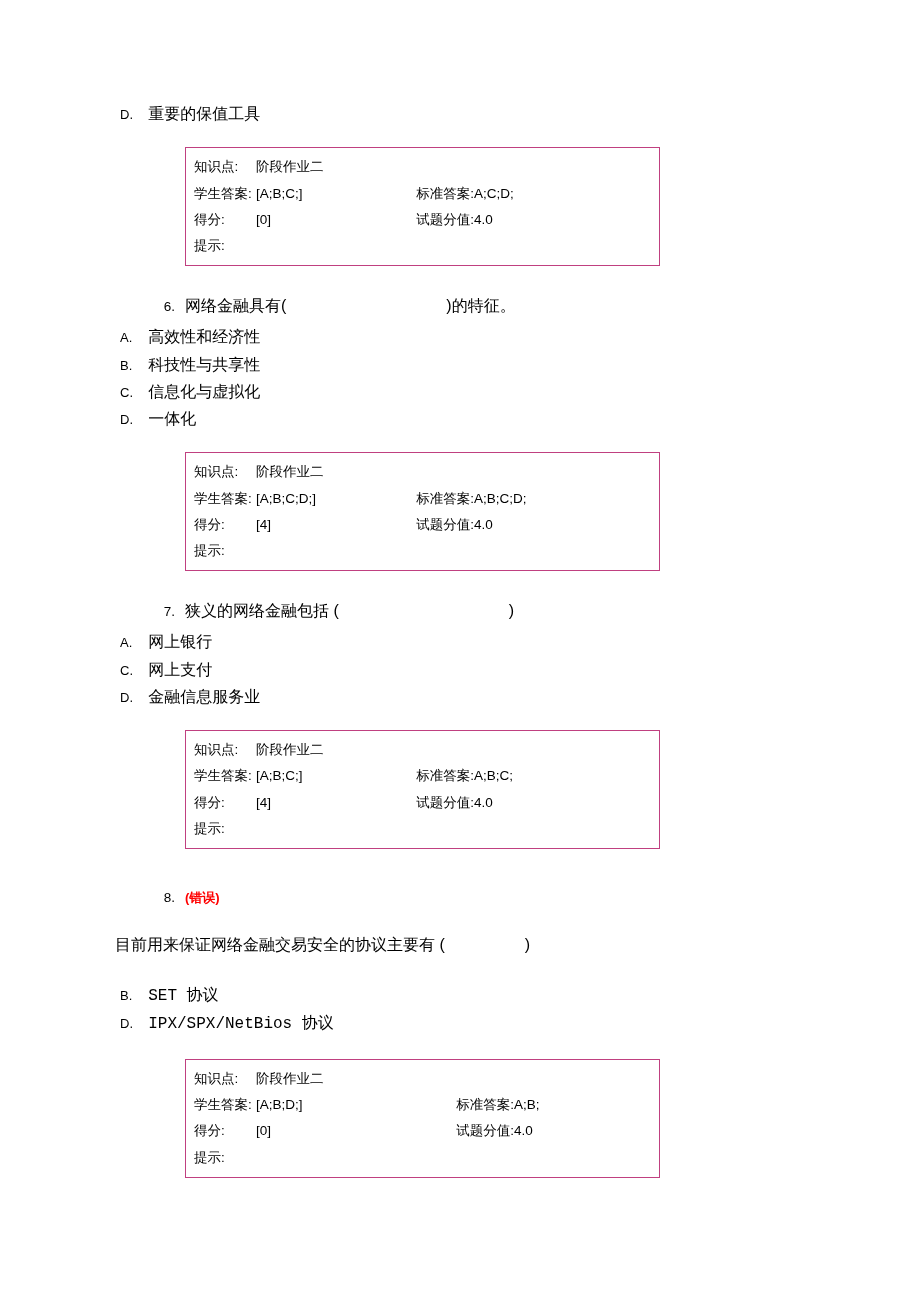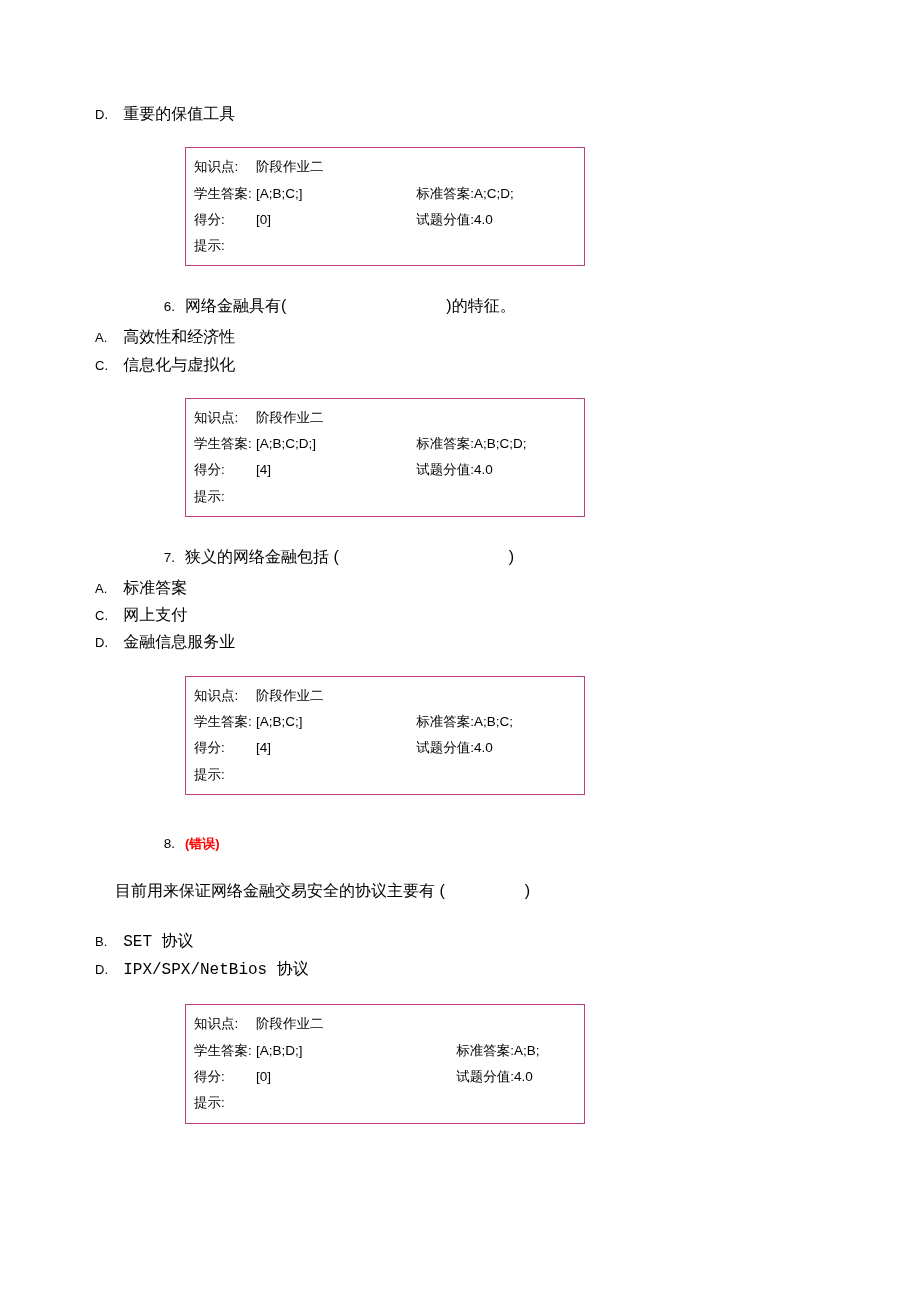--- a/index.html
+++ b/index.html
@@ -14,41 +14,41 @@
     width: 920px;
     min-height: 1302px;
     padding: 100px 0 60px 0;
     box-sizing: border-box;
     position: relative;
   }
   .question-block {
     margin-bottom: 30px;
   }
   .option-indent {
-    padding-left: 95px;
+    padding-left: 120px;
   }
   .option-row {
     line-height: 1.7;
     font-size: 15px;
   }
   .option-letter {
     font-family: Arial, sans-serif;
     font-size: 13px;
     margin-right: 8px;
     display: inline-block;
     width: 16px;
   }
   .option-text {
     font-size: 16px;
   }
   .info-table {
     margin-left: 185px;
     margin-top: 20px;
     border: 1px solid #c04080;
-    width: 400px;
+    width: 475px;
     padding: 6px 8px 6px 8px;
     box-sizing: border-box;
     font-family: Arial, "SimSun", sans-serif;
     font-size: 13.5px;
     line-height: 1.95;
   }
   .info-row {
     display: flex;
   }
   .info-label {
@@ -141,22 +141,30 @@
       <span class="q-text">
         <span>网络金融具有(</span><span style="display:inline-block;width:160px;"></span><span>)的特征。</span>
       </span>
     </div>
     <div class="option-indent">
       <div class="option-row">
         <span class="option-letter">A.</span>
         <span class="option-text">高效性和经济性</span>
       </div>
       <div class="option-row">
+        <span class="option-letter">B.</span>
+        <span class="option-text">科技性与共享性</span>
+      </div>
+      <div class="option-row">
         <span class="option-letter">C.</span>
         <span class="option-text">信息化与虚拟化</span>
+      </div>
+      <div class="option-row">
+        <span class="option-letter">D.</span>
+        <span class="option-text">一体化</span>
       </div>
     </div>
     <div class="info-table">
       <div class="info-row">
         <span class="info-label">知识点:</span>
         <span class="info-val">阶段作业二</span>
       </div>
       <div class="info-row">
         <span class="info-label">学生答案:</span>
         <span class="info-val">[A;B;C;D;]</span>
@@ -178,21 +186,21 @@
   <div class="question-block">
     <div class="q-line">
       <span class="q-num">7.</span>
       <span class="q-text">
         <span>狭义的网络金融包括   (</span><span style="display:inline-block;width:170px;"></span><span>)</span>
       </span>
     </div>
     <div class="option-indent">
       <div class="option-row">
         <span class="option-letter">A.</span>
-        <span class="option-text">标准答案</span>
+        <span class="option-text">网上银行</span>
       </div>
       <div class="option-row">
         <span class="option-letter">C.</span>
         <span class="option-text">网上支付</span>
       </div>
       <div class="option-row">
         <span class="option-letter">D.</span>
         <span class="option-text">金融信息服务业</span>
       </div>
     </div>

